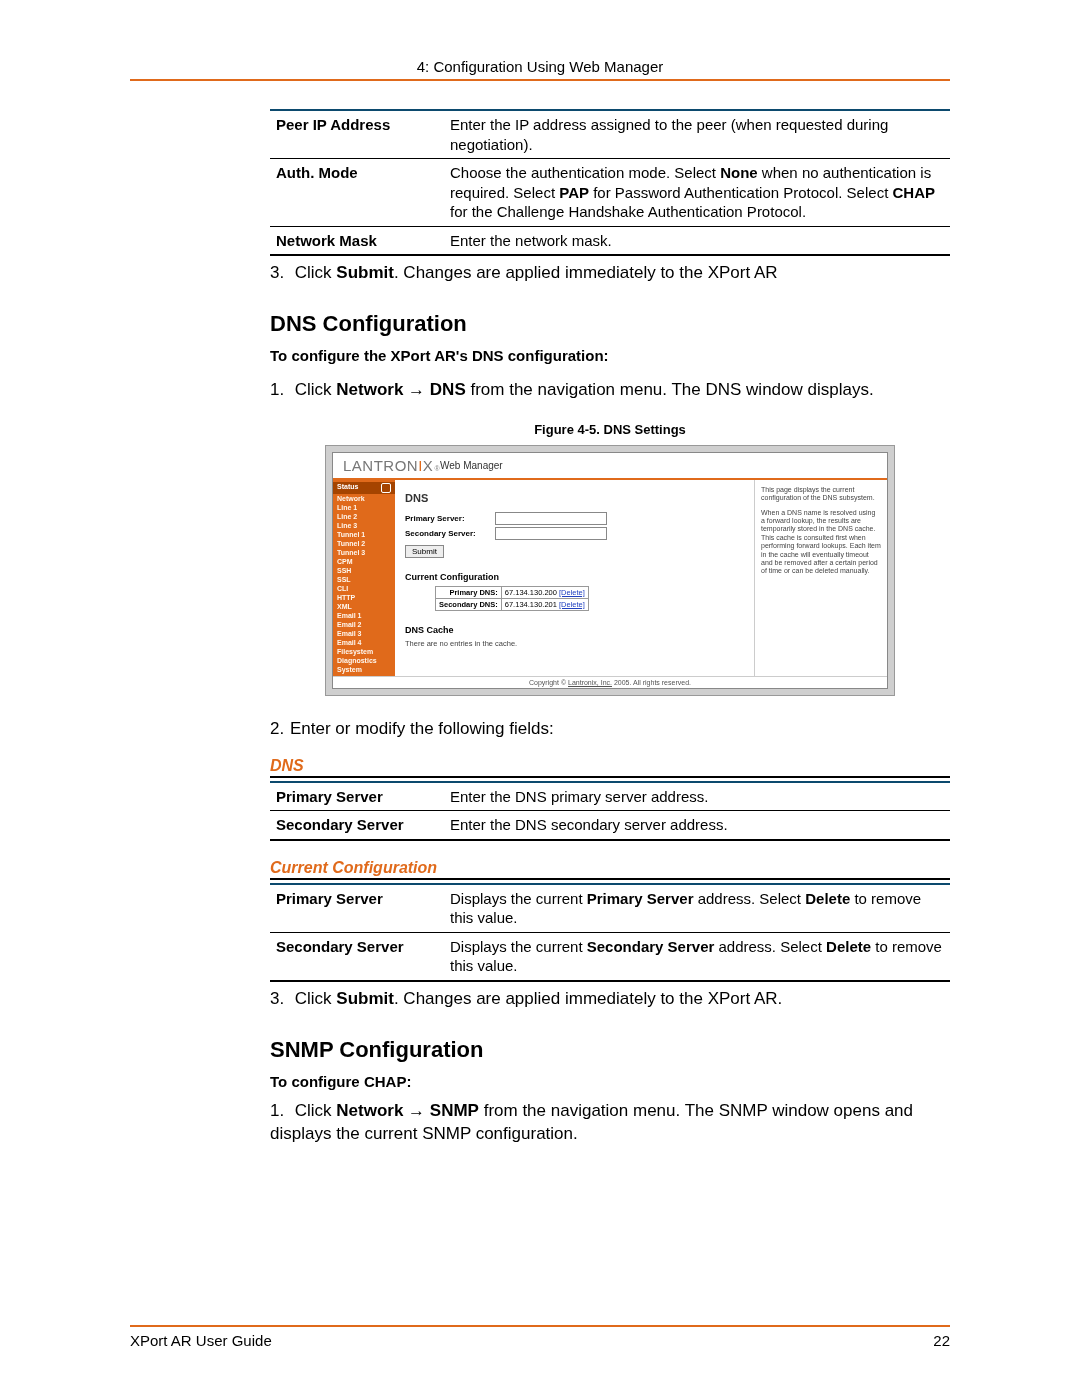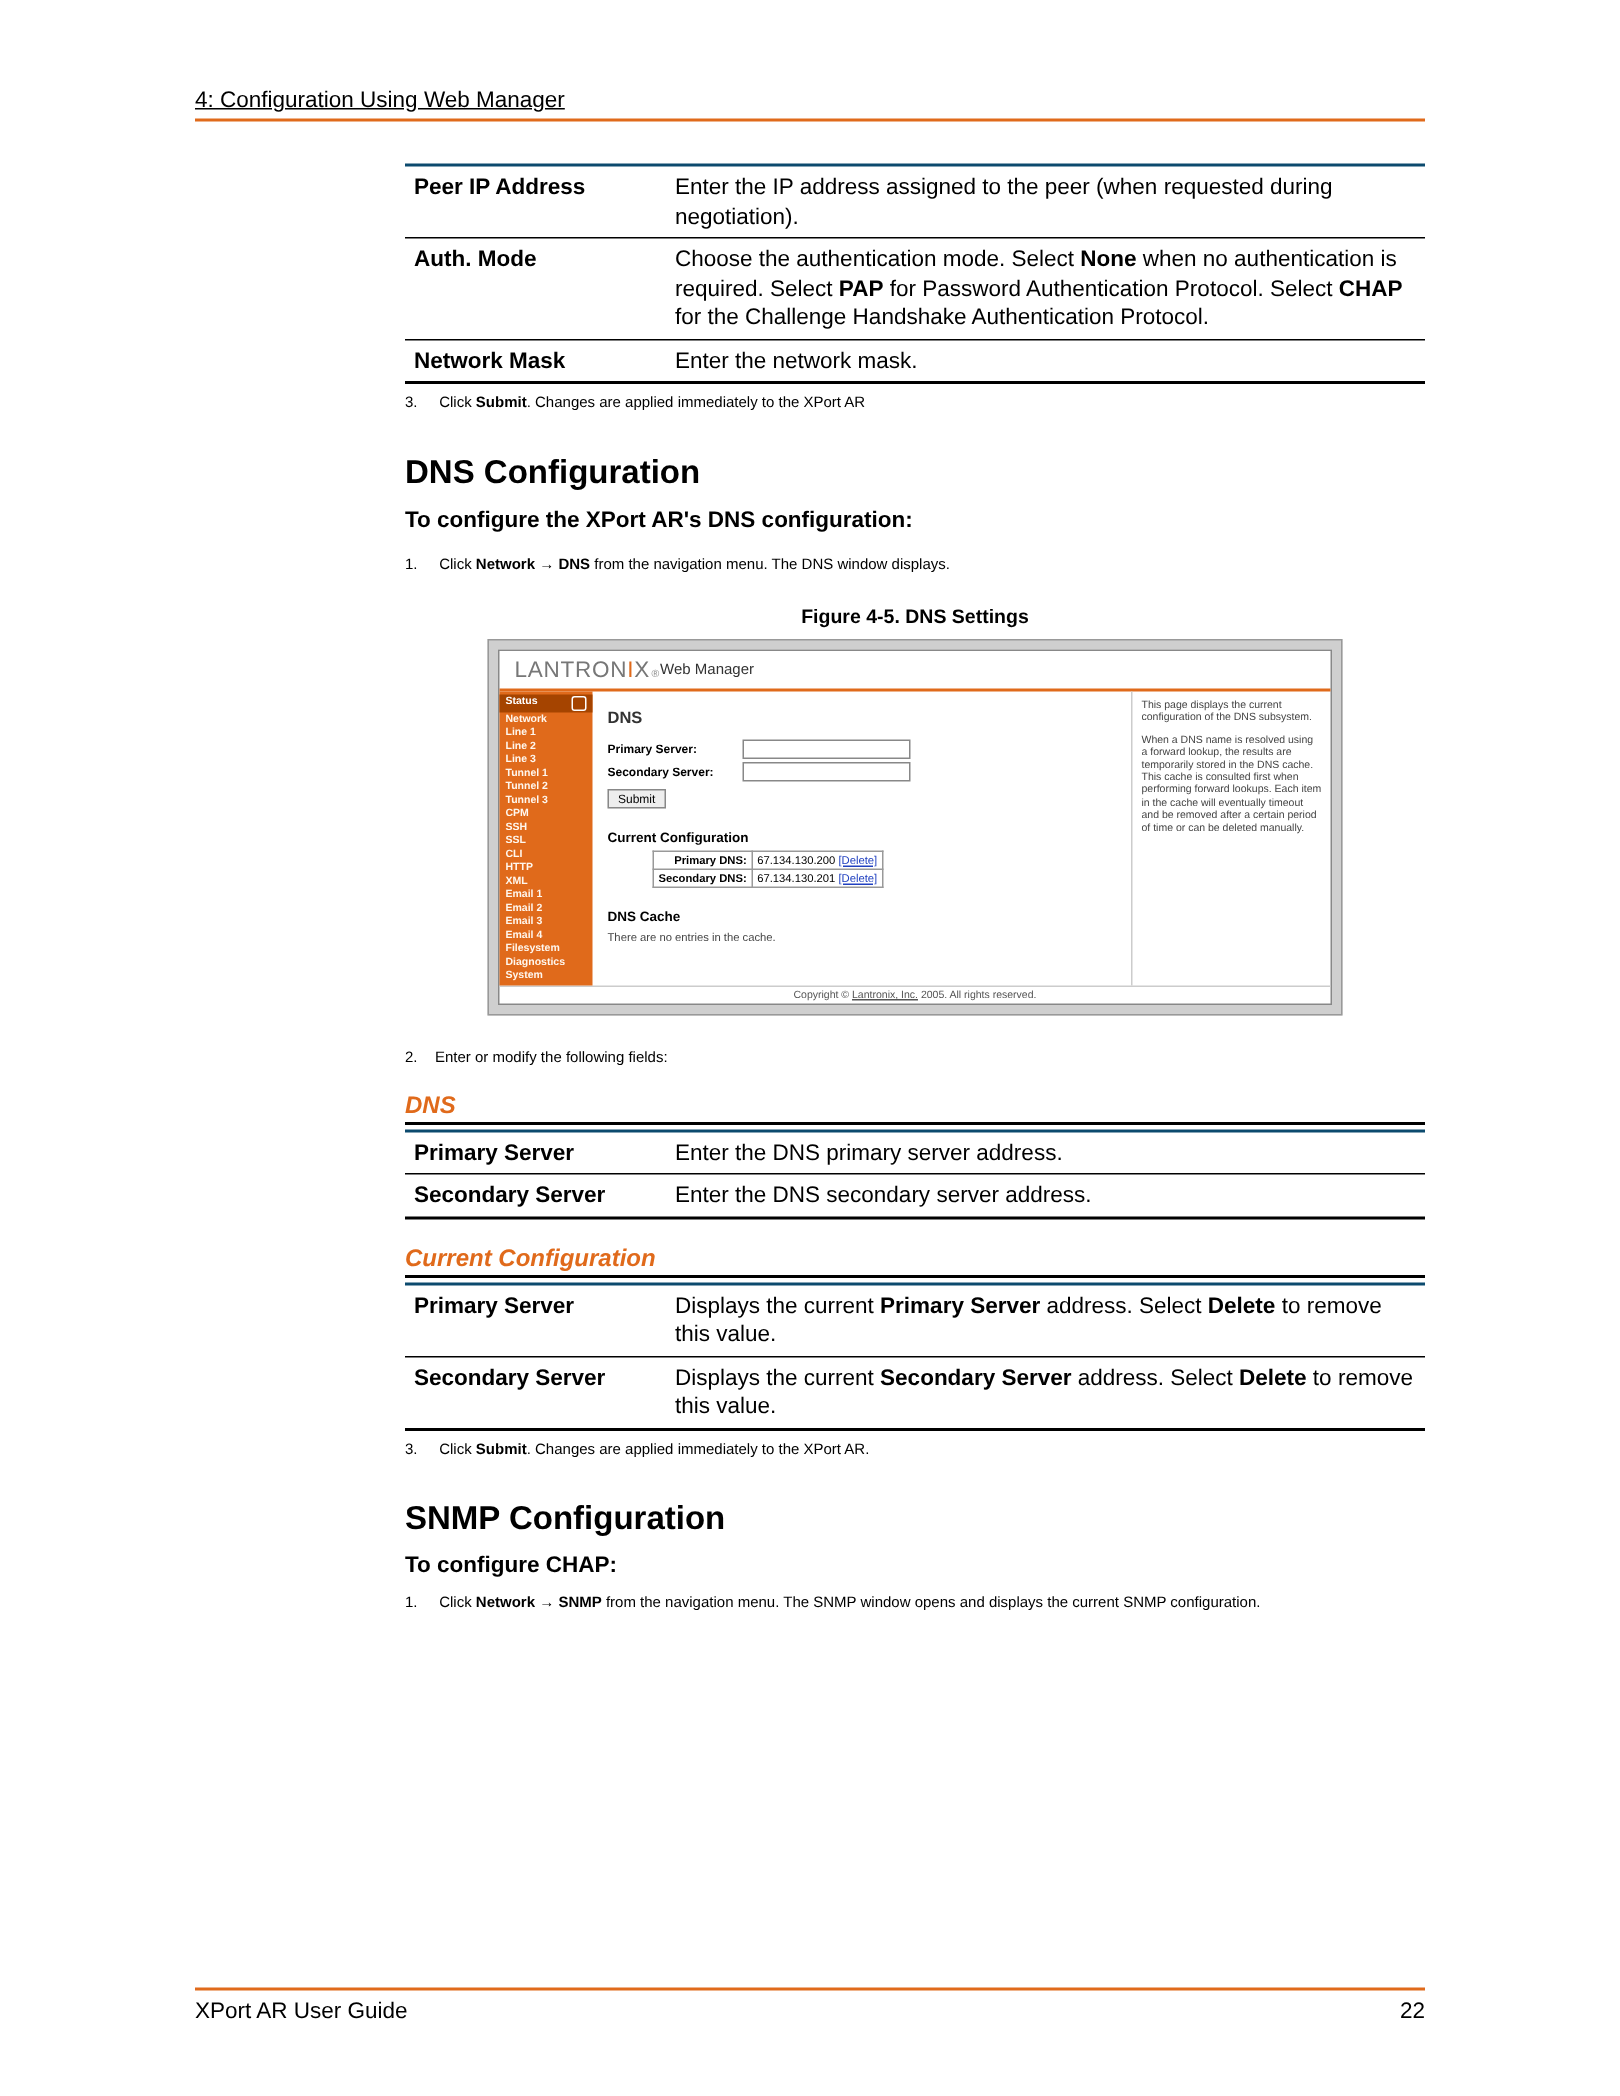--- a/index.html
+++ b/index.html
@@ -11,23 +11,22 @@
   }
   .page {
     width: 1080px;
     height: 1397px;
     box-sizing: border-box;
     padding: 58px 130px 40px 130px;
     position: relative;
   }
   .header-row {
     display: flex;
-    justify-content: flex-start;
+    justify-content: center;
     margin-bottom: 4px;
-    text-decoration: underline;
   }
   .header-title { font-size: 15px; }
   .hr-orange {
     border: none;
     border-top: 2px solid #e06a1b;
     margin: 0 0 28px 0;
   }
   .content { margin-left: 140px; }
   table.spec {
     border-collapse: collapse;
@@ -42,21 +41,21 @@
     font-size: 15px;
     line-height: 1.3;
   }
   table.spec tr:first-child td { border-top: 2px solid #0c4a6e; }
   table.spec tr:last-child td { border-bottom: 2px solid #000; }
   table.spec td.left {
     width: 160px;
     font-weight: bold;
   }
   .step {
-    font-size: 10px;
+    font-size: 17px;
     line-height: 1.35;
     margin: 4px 0 26px 0;
   }
   .step .num { display: inline-block; width: 20px; }
   h2.section {
     font-size: 22px;
     font-weight: bold;
     margin: 0 0 10px 0;
   }
   .sub-bold {

